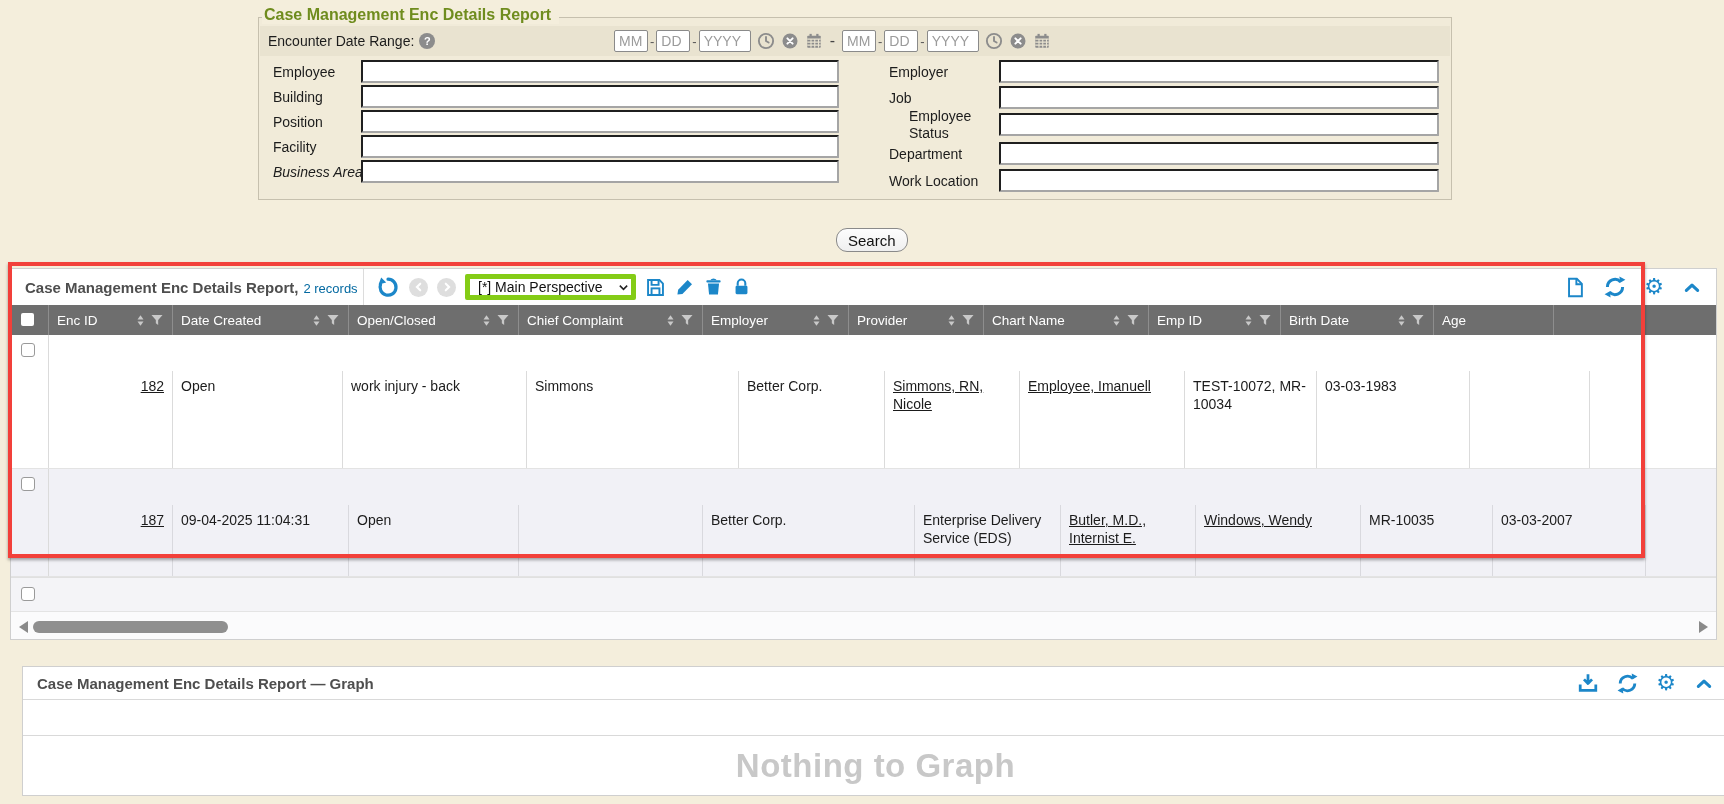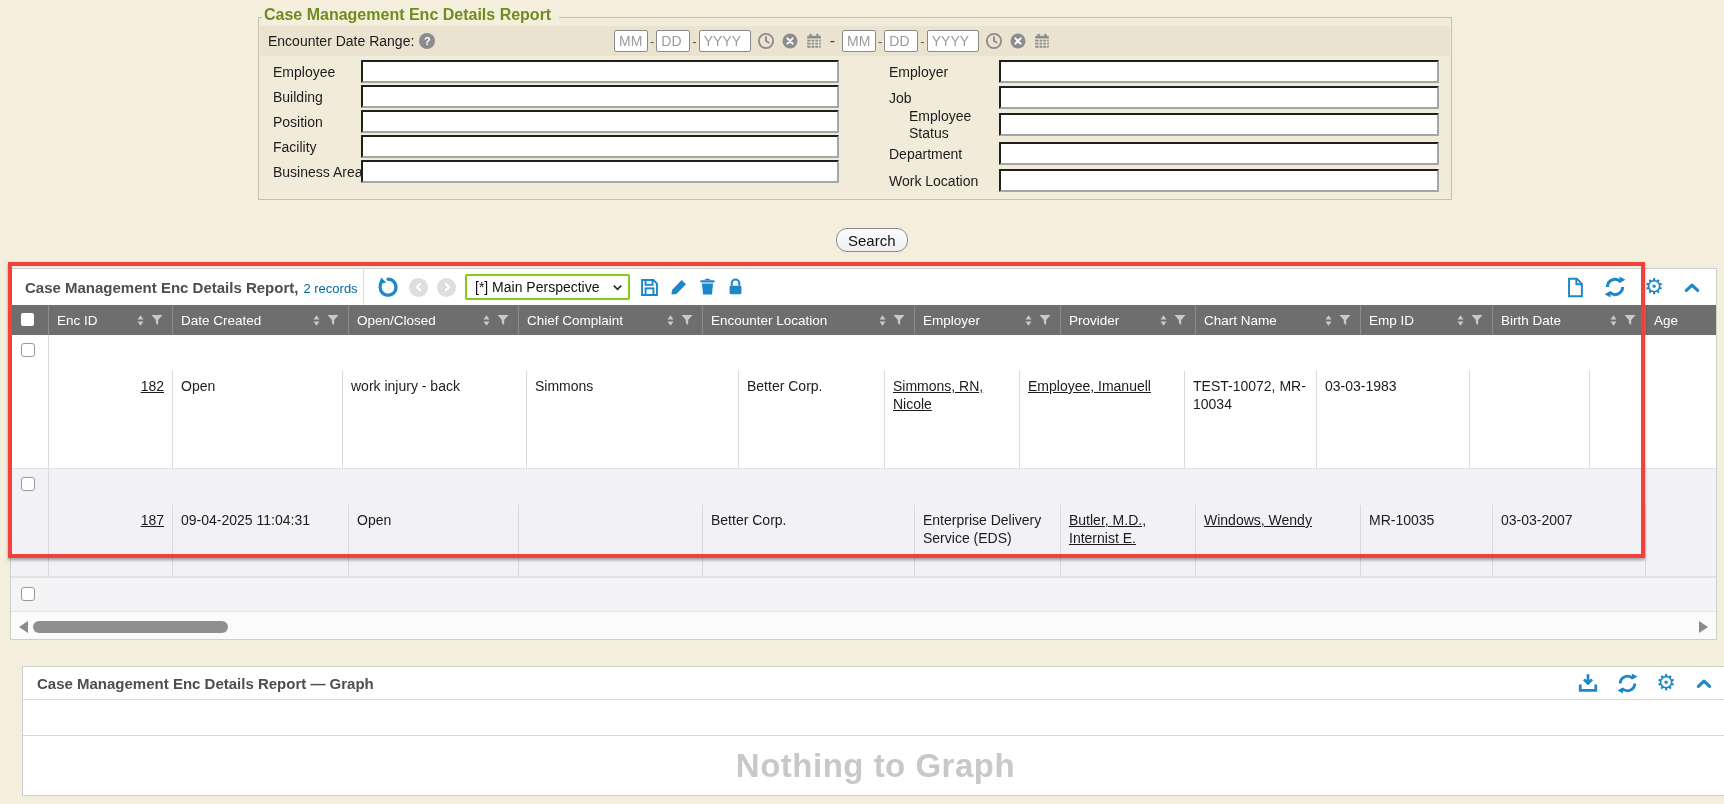--- a/index.html
+++ b/index.html
@@ -45,21 +45,21 @@
   .tb-left { width:352px; flex:none; padding-left:14px; display:flex; align-items:baseline; white-space:nowrap; overflow:hidden; }
   .tb-title { font-size:15px; font-weight:bold; color:#4E4E4E; }
   .tb-records { font-size:13px; color:#0369a1; margin-left:5px; }
   .tb-sep { width:1px; height:36px; background:#DCDCDC; flex:none; }
   .tb-actions { display:flex; align-items:center; margin-left:12px; gap:9px; }
   .blue-ic { color:#1C87C9; display:inline-flex; cursor:pointer; }
   .nav-circle { width:19px; height:19px; border-radius:50%; background:#DEDEDE; display:inline-flex;
                 align-items:center; justify-content:center; color:#fff; }
   .select-wrap { position:relative; display:inline-flex; }
   .persp-select { appearance:none; -webkit-appearance:none; height:26px; background:#fff; font-family:inherit;
-                  font-size:14px; color:#111; border:2px solid #84cc16; border-radius:2px; padding:0 28px 0 8px; }
+                  font-size:14px; color:#111; border:5px solid #84cc16; border-radius:2px; padding:0 28px 0 8px; }
   .select-chevron { position:absolute; right:7px; top:8px; pointer-events:none; color:#222; display:inline-flex; }
   .tb-right { margin-left:auto; display:flex; align-items:center; gap:17px; padding-right:13px; }
   .gear-glyph { font-size:22px; line-height:1; }
 
   .grid-header { height:30px; width:1760px; background:#6E6E6E; display:flex; color:#fff; }
   .hcell { display:flex; align-items:center; padding:0 8px; border-right:1px solid #8E8E8E; flex:none; }
   .hlabel { flex:1; font-size:13.5px; white-space:nowrap; overflow:hidden; }
   .hicon { display:inline-flex; color:#C9C9C9; margin-left:3px; cursor:pointer; flex:none; }
   .c-cb { width:38px; flex:none; padding:8px 0 0 10px; border-right:1px solid #8E8E8E; }
   .c0{width:124px;} .c1{width:176px;} .c2{width:170px;} .c3{width:184px;} .c4{width:212px;}
@@ -173,21 +173,21 @@
     </div>
 
     <span class="fld-label" style="left:14px; top:46px;">Employee</span>
     <input class="fld-input l-in" style="top: 42px;" value="">
     <span class="fld-label" style="left:14px; top:71px;">Building</span>
     <input class="fld-input l-in" style="top: 67px;" value="">
     <span class="fld-label" style="left:14px; top:96px;">Position</span>
     <input class="fld-input l-in" style="top: 92px;" value="">
     <span class="fld-label" style="left:14px; top:121px;">Facility</span>
     <input class="fld-input l-in" style="top: 117px;" value="">
-    <span class="fld-label" style="left:14px; top:146px;">Business Area</span>
+    <span class="fld-label" style="left:14px; top:146px;font-style:italic;">Business Area</span>
     <input class="fld-input l-in" style="top: 142px;" value="">
 
     <span class="fld-label" style="left:630px; top:46px;">Employer</span>
     <input class="fld-input r-in" style="top: 42px;" value="">
     <span class="fld-label" style="left:630px; top:72px;">Job</span>
     <input class="fld-input r-in" style="top: 68px;" value="">
     <span class="fld-label" style="left:630px; top:90px; width:92px;margin-left:20px;">Employee Status</span>
     <input class="fld-input r-in" style="top: 95px;" value="">
     <span class="fld-label" style="left:630px; top:128px;">Department</span>
     <input class="fld-input r-in" style="top: 124px;" value="">
@@ -335,34 +335,20 @@
               <path d="M12 2.5l5.5 7.5h-11z"></path>
               <path d="M12 21.5l-5.5-7.5h11z"></path>
             </svg>
           </span>
           <span class="hicon">
             <svg width="14" height="14" viewBox="0 0 24 24" fill="currentColor">
               <path d="M2.5 3.5h19L14 12v8.5l-4-3V12z"></path>
             </svg>
           </span>
         </div>
-      <div class="hcell c4">
-          <span class="hlabel">Encounter Location</span>
-          <span class="hicon">
-            <svg width="13" height="13" viewBox="0 0 24 24" fill="currentColor">
-              <path d="M12 2.5l5.5 7.5h-11z"></path>
-              <path d="M12 21.5l-5.5-7.5h11z"></path>
-            </svg>
-          </span>
-          <span class="hicon">
-            <svg width="14" height="14" viewBox="0 0 24 24" fill="currentColor">
-              <path d="M2.5 3.5h19L14 12v8.5l-4-3V12z"></path>
-            </svg>
-          </span>
-        </div>
       <div class="hcell c5">
           <span class="hlabel">Employer</span>
           <span class="hicon">
             <svg width="13" height="13" viewBox="0 0 24 24" fill="currentColor">
               <path d="M12 2.5l5.5 7.5h-11z"></path>
               <path d="M12 21.5l-5.5-7.5h11z"></path>
             </svg>
           </span>
           <span class="hicon">
             <svg width="14" height="14" viewBox="0 0 24 24" fill="currentColor">

